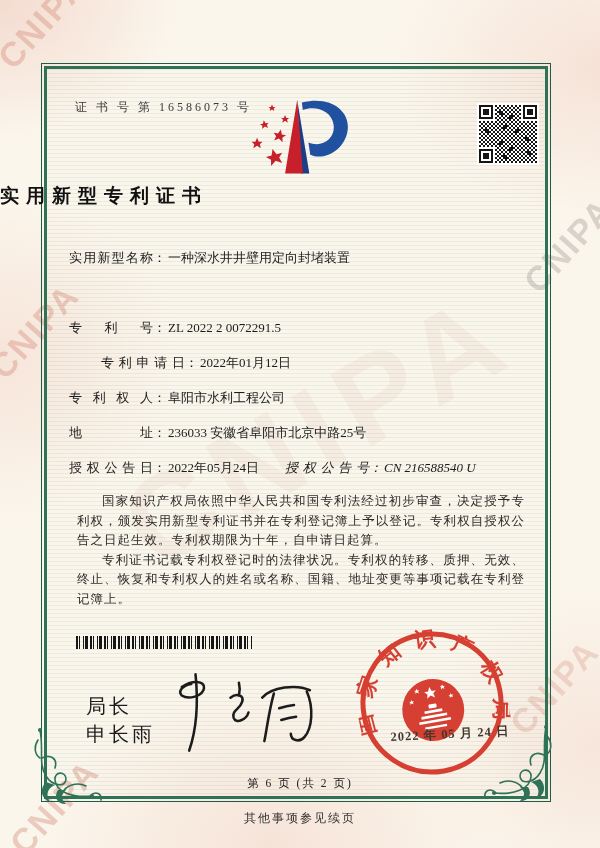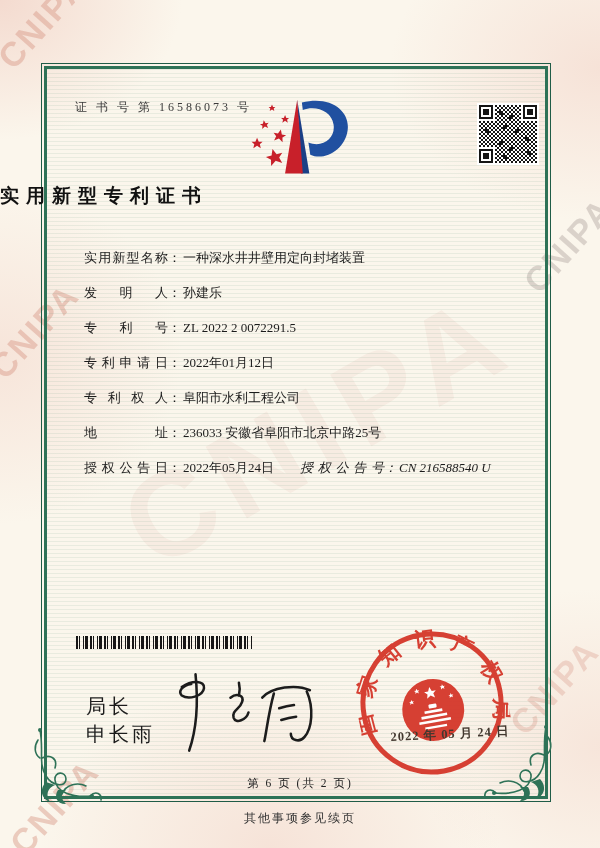--- a/index.html
+++ b/index.html
@@ -23,21 +23,21 @@
          border:1px solid #1f5c47; z-index:2;}
   .frame-inner{position:absolute; inset:2px; border:3px solid #2e7257;}
   .guilloche{position:absolute; inset:0;
          background:repeating-linear-gradient(180deg, rgba(72,138,108,.10) 0 1px, rgba(0,0,0,0) 1px 4px);}
   .content{position:absolute; inset:0; z-index:3;}
   .certno{position:absolute; left:75px; top:99px; font-size:12px; letter-spacing:3px; color:#3a3a3a;}
   .title{position:absolute; left:0; top:183px; width:100%; text-align:left;
          font-size:19px; font-weight:700; letter-spacing:7px; color:#111;}
   .logo{position:absolute; left:244px; top:96px;}
   .qr{position:absolute; left:477px; top:103px; width:58px; height:58px; background:#fff; padding:2px;}
-  .frow{position:absolute; left:84px; height:26px; line-height:26px; font-size:13px; color:#1c1c1c; white-space:nowrap;}
+  .frow{position:absolute; left:69px; height:26px; line-height:26px; font-size:13px; color:#1c1c1c; white-space:nowrap;}
   .flabel{display:inline-block; width:84px; text-align:justify; text-align-last:justify; vertical-align:top;}
   .fcolon{display:inline-block; margin-right:2px;}
   .grant2{position:absolute; left:216px; top:0;font-style:italic;}
   .body-text{position:absolute; left:77px; top:492px; width:448px; font-size:12.5px;
          line-height:19.5px; letter-spacing:1px; color:#2e2a28; text-align:justify;}
   .body-text p{margin:0; text-indent:2em;}
   .barcode{position:absolute; left:76px; top:636px; width:176px; height:13px;
          background:repeating-linear-gradient(90deg,#161616 0 2px,transparent 2px 3px,#161616 3px 4px,
            transparent 4px 7px,#161616 7px 8px,transparent 8px 9px,#161616 9px 12px,transparent 12px 14px);}
   .signer{position:absolute; left:86px; top:692px; font-family:"Liberation Sans","DejaVu Sans",sans-serif;
@@ -155,42 +155,43 @@
           <rect x="1" y="23" width="5" height="5" fill="#fff"></rect>
           <rect x="2" y="24" width="3" height="3" fill="#151515"></rect>
       </g>
     </svg>
 
     <div class="title">实用新型专利证书</div>
 
     <div class="frow" style="top:245px;">
       <span class="flabel">实用新型名称</span><span class="fcolon">：</span><span>一种深水井井壁用定向封堵装置</span>
     </div>
-    <div class="frow" style="top:280px;">
-      <span class="flabel">发明人</span><span class="fcolon">：</span><span>孙建乐</span>
-    </div>
     <div class="frow" style="top:315px;">
       <span class="flabel">专利号</span><span class="fcolon">：</span><span>ZL 2022 2 0072291.5</span>
     </div>
-    <div class="frow" style="top:350px;">
+    <div class="frow" style="top:350px;margin-left:32px;">
       <span class="flabel">专利申请日</span><span class="fcolon">：</span><span>2022年01月12日</span>
     </div>
     <div class="frow" style="top:385px;">
       <span class="flabel">专利权人</span><span class="fcolon">：</span><span>阜阳市水利工程公司</span>
     </div>
     <div class="frow" style="top:420px;">
       <span class="flabel">地址</span><span class="fcolon">：</span><span>236033 安徽省阜阳市北京中路25号</span>
     </div>
     <div class="frow" style="top:455px; width:450px;">
       <span class="flabel">授权公告日</span><span class="fcolon">：</span><span>2022年05月24日</span>
       <span class="grant2">
         <span class="flabel">授权公告号</span><span class="fcolon">：</span><span>CN 216588540 U</span>
       </span>
     </div>
 
+    <div class="body-text">
+      <p>国家知识产权局依照中华人民共和国专利法经过初步审查，决定授予专利权，颁发实用新型专利证书并在专利登记簿上予以登记。专利权自授权公告之日起生效。专利权期限为十年，自申请日起算。</p>
+      <p>专利证书记载专利权登记时的法律状况。专利权的转移、质押、无效、终止、恢复和专利权人的姓名或名称、国籍、地址变更等事项记载在专利登记簿上。</p>
+    </div>
 
     <div class="barcode"></div>
 
     <div class="signer">
       <div>局长</div>
       <div>申长雨</div>
     </div>
 
     <svg class="signature" width="180" height="85" viewBox="0 0 170 80">
       <g fill="none" stroke="#1c1c1c" stroke-width="2.4" stroke-linecap="round">

